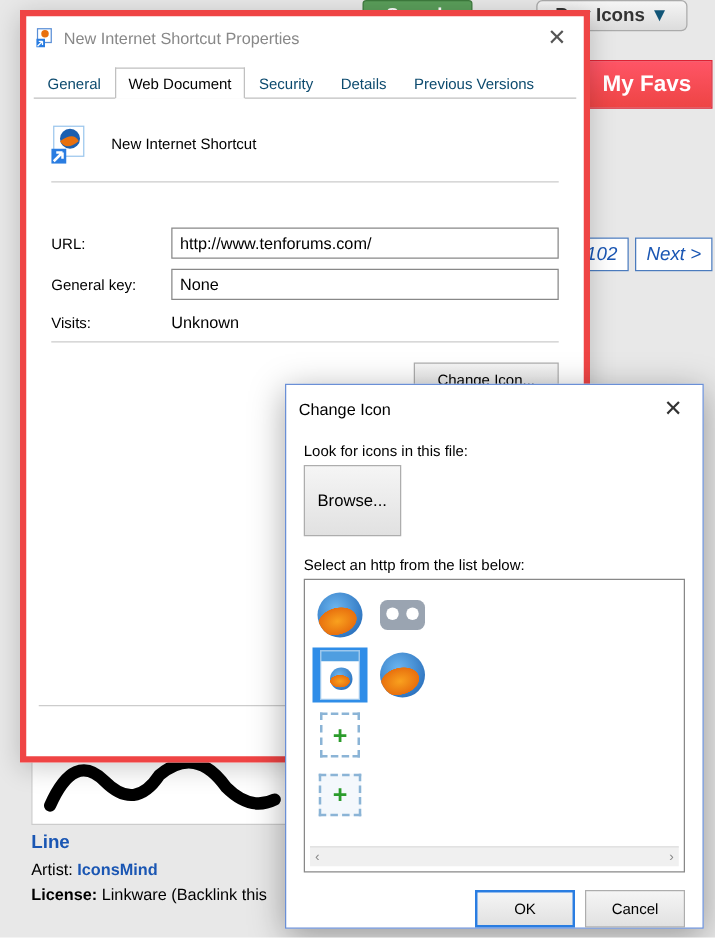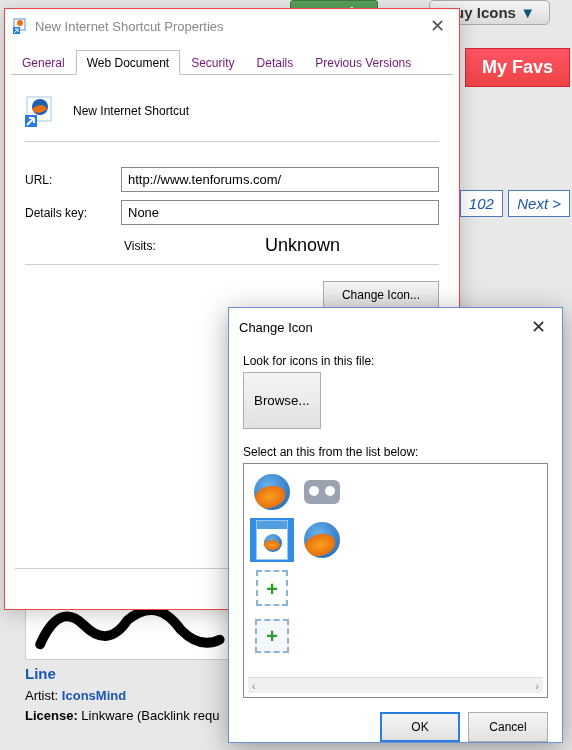--- a/index.html
+++ b/index.html
@@ -13,35 +13,35 @@
 .bg-pager { position: absolute; top: 190px; right: 2px; }
 .bg-pager span { display: inline-block; border: 1px solid #4b7bbd; color: #1a56b3; padding: 4px 8px; margin-left: 2px; font-size: 15px; background: #fff; font-style: italic; }
 .bg-line-img { position: absolute; left: 25px; top: 590px; width: 205px; height: 70px; border: 1px solid #ccc; background: #fff; }
 .bg-line-img svg { width: 100%; height: 100%; }
 .bg-line-label { position: absolute; left: 25px; top: 665px; color: #1a56b3; font-weight: bold; font-size: 15px; }
 .bg-artist { position: absolute; left: 25px; top: 688px; font-size: 13px; }
 .bg-artist .link { color: #1a56b3; font-weight: bold; }
 .bg-license { position: absolute; left: 25px; top: 708px; font-size: 13px; }
 
 
-.props-dlg { position: absolute; left: 4px; top: 8px; width: 456px; height: 602px; background: #fff; border: 1px solid #ef4444; box-shadow: 0 4px 20px rgba(0,0,0,0.2); }
+.props-dlg { position: absolute; left: 16px; top: 8px; width: 456px; height: 602px; background: #fff; border: 5px solid #ef4444; box-shadow: 0 4px 20px rgba(0,0,0,0.2); }
 .props-title { display: flex; align-items: center; padding: 6px 8px; color: #888; font-size: 13px; }
 .props-title .icon { width: 16px; height: 16px; margin-right: 6px; }
 .props-title .spacer { flex: 1; }
 .props-close { font-size: 18px; color: #555; cursor: pointer; padding: 0 6px; }
 .tabs { display: flex; border-bottom: 1px solid #c0c0c0; margin: 6px 6px 0 6px; }
-.tab { padding: 5px 10px 4px 10px; color: #701a75; cursor: pointer; border: 1px solid transparent; position: relative; top: 1px; }
+.tab { padding: 5px 10px 4px 10px; color: #0c4a6e; cursor: pointer; border: 1px solid transparent; position: relative; top: 1px; }
 .tab.active { border: 1px solid #c0c0c0; border-bottom-color: #fff; background: #fff; color: #000; }
 .tab-body { padding: 14px 20px; }
-.hdr-row { display: flex; align-items: center; padding: 6px 0 14px 0; border-bottom: 1px solid #ccc; margin-bottom: 25px; }
+.hdr-row { display: flex; align-items: center; padding: 6px 0 14px 0; border-bottom: 1px solid #ccc; margin-bottom: 36px; }
 .hdr-icon { width: 32px; height: 32px; margin-right: 16px; }
 .form-row { display: flex; align-items: center; margin-bottom: 8px; }
 .form-row .lbl { width: 96px; }
 .form-row input { flex: 1; border: 1px solid #888; padding: 4px 6px; font-size: 13px; font-family: inherit; }
-.form-row .val { font-size: 18px; margin-left: 45px; }
+.form-row .val { font-size: 13px; }
 .divider2 { border-bottom: 1px solid #ccc; margin: 8px 0 16px 0; }
 .btn-row-right { display: flex; justify-content: flex-end; margin-top: 6px; }
 .win-btn { border: 1px solid #adadad; background: linear-gradient(#f5f5f5,#e1e1e1); padding: 6px 18px; font-size: 12px; cursor: pointer; }
 .props-bottom { position: absolute; bottom: 6px; right: 10px; left: 10px; border-top: 1px solid #ccc; padding-top: 6px; display: flex; justify-content: flex-end; }
 
 
 .ci-dlg { position: absolute; left: 228px; top: 307px; width: 335px; height: 436px; background: #fff; border: 1px solid #6a8fd6; box-shadow: 0 6px 26px rgba(0,0,0,0.35); }
 .ci-title { display: flex; align-items: center; padding: 8px 10px; font-size: 13px; }
 .ci-title .spacer { flex: 1; }
 .ci-close { font-size: 18px; color: #333; cursor: pointer; padding: 0 6px; }
@@ -91,21 +91,21 @@
 <div class="bg-line-img">
   <svg viewBox="0 0 200 70">
       <path d="M10 55 Q 30 10 55 35 Q 80 60 100 30 Q 130 5 155 40 Q 175 60 195 50" stroke="#000" stroke-width="10" fill="none" stroke-linecap="round"></path>
     </svg>
 </div>
 <div class="bg-line-label">Line</div>
 <div class="bg-artist">
   <span>Artist: </span><span class="link">IconsMind</span>
 </div>
 <div class="bg-license">
-  <b><span>License: </span></b><span>Linkware (Backlink requ</span>
+  <b><span>License: </span></b><span>Linkware (Backlink this</span>
 </div>
 
 <div class="props-dlg">
   <div class="props-title">
     <span class="icon">
       <svg class="shortcut-icon-svg" viewBox="0 0 16 16">
           <rect x="1" y="1" width="11" height="11" fill="#fff" stroke="#5a8fd6"></rect>
           <circle cx="7" cy="5" r="3" fill="#e8700e"></circle>
           <rect x="0" y="9" width="7" height="7" fill="#2a7de1"></rect>
           <path d="M1 15 L5 11 M5 11 L5 14 M5 11 L2 11" stroke="#fff" stroke-width="1"></path>
@@ -133,24 +133,24 @@
             <path d="M2 30 L9 23 M9 23 L9 28 M9 23 L4 23" stroke="#fff" stroke-width="2" fill="none"></path>
           </svg>
       </span>
       <span>New Internet Shortcut</span>
     </div>
     <div class="form-row">
       <span class="lbl">URL:</span>
       <input type="text" value="http://www.tenforums.com/" style="">
     </div>
     <div class="form-row">
-      <span class="lbl">Details key:</span>
+      <span class="lbl">General key:</span>
       <input type="text" value="None" style="">
     </div>
-    <div class="form-row" style="margin-top:10px;justify-content:center;">
+    <div class="form-row" style="margin-top:10px;">
       <span class="lbl">Visits:</span>
       <span class="val">Unknown</span>
     </div>
     <div class="divider2"></div>
     <div class="btn-row-right">
       <button class="win-btn">Change Icon...</button>
     </div>
   </div>
   <div class="props-bottom">
     <button class="win-btn">OK</button>
@@ -161,21 +161,21 @@
   <div class="ci-title">
     <span>Change Icon</span>
     <span class="spacer"></span>
     <span class="ci-close">✕</span>
   </div>
   <div class="ci-body">
     <div class="ci-lbl">Look for icons in this file:</div>
     <div class="ci-path-row">
       <button class="ci-browse">Browse...</button>
     </div>
-    <div class="ci-lbl">Select an this from the list below:</div>
+    <div class="ci-lbl">Select an http from the list below:</div>
     <div class="icon-list">
       <div class="row">
         <div class="icon-cell">
             <div class="ff-globe"></div>
           </div>
         <div class="icon-cell">
             <div class="mask-icon"></div>
           </div>
       </div>
       <div class="row">

